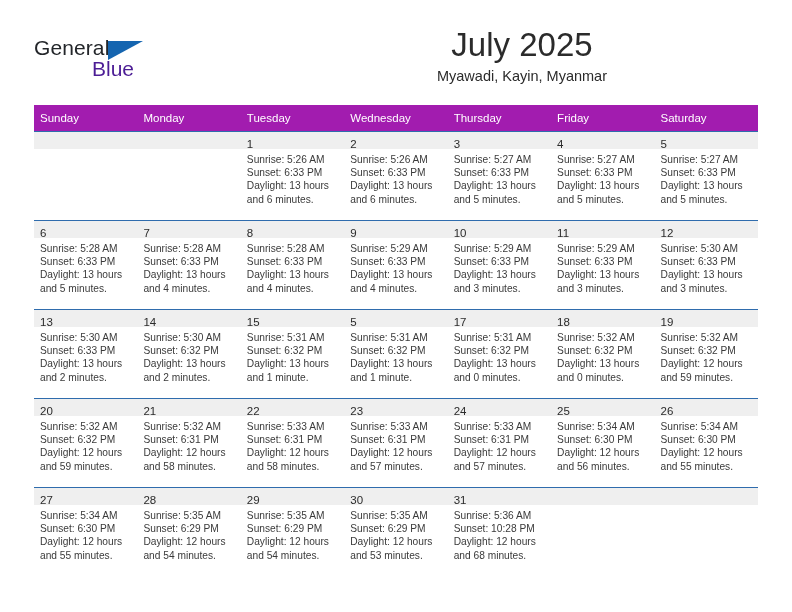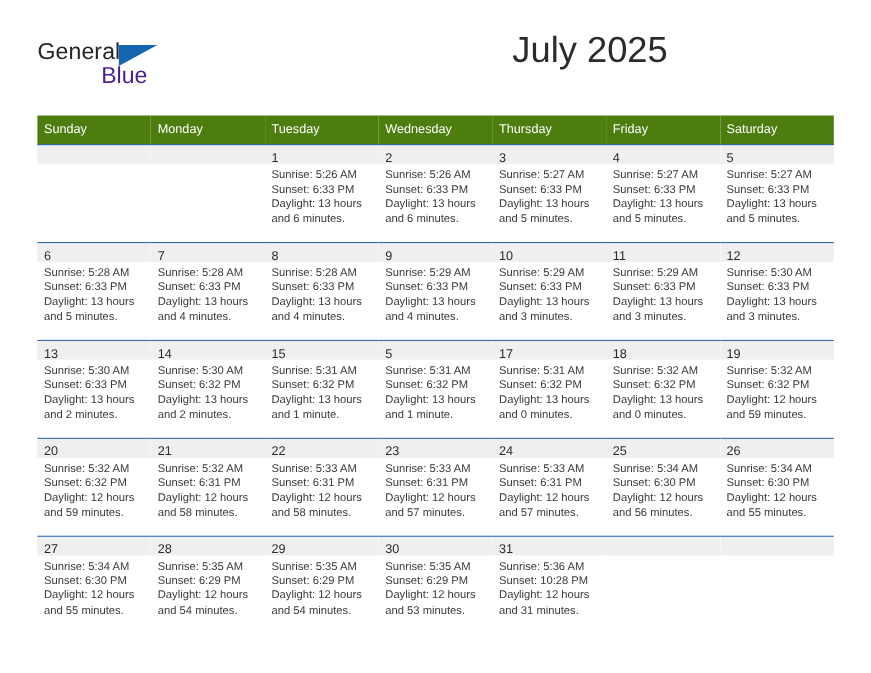--- a/index.html
+++ b/index.html
@@ -90,21 +90,21 @@
     left: 34px;
     top: 105px;
     width: 724px;
   }
   table.cal {
     border-collapse: collapse;
     width: 724px;
     table-layout: fixed;
   }
   table.cal th {
-    background: #4d7c0f;
+    background: #a21caf;
     color: #ffffff;
     font-size: 11.5px;
     font-weight: normal;
     text-align: left;
     padding: 5px 0 6px 6px;
     height: 15px;
     border: none;
   }
   table.cal td {
     vertical-align: top;
@@ -148,20 +148,21 @@
   <div class="header">
 
     <div class="logo">
       <span class="logo-general">General</span>
       <span class="logo-triangle"></span>
       <span class="logo-blue">Blue</span>
     </div>
 
     <div class="title-block">
       <div class="month-title">July 2025</div>
+      <div class="location-title">Myawadi, Kayin, Myanmar</div>
     </div>
 
   </div>
 
   <div class="calendar">
     <table class="cal">
       <thead>
         <tr id="weekday-row">
             <th>Sunday</th>
             <th>Monday</th>
@@ -459,21 +460,21 @@
                 <div class="line">Daylight: 12 hours</div>
                 <div class="line">and 53 minutes.</div>
               </div>
             </td>
             <td class="">
               <div class="daynum-band"><span class="daynum">31</span></div>
               <div class="cell-body">
                 <div class="line">Sunrise: 5:36 AM</div>
                 <div class="line">Sunset: 10:28 PM</div>
                 <div class="line">Daylight: 12 hours</div>
-                <div class="line">and 31 minutes.</div>
+                <div class="line">and 68 minutes.</div>
               </div>
             </td>
             <td class="empty">
               <div class="daynum-band"><span class="daynum"></span></div>
               <div class="cell-body"></div>
             </td>
             <td class="empty">
               <div class="daynum-band"><span class="daynum"></span></div>
               <div class="cell-body"></div>
             </td>

